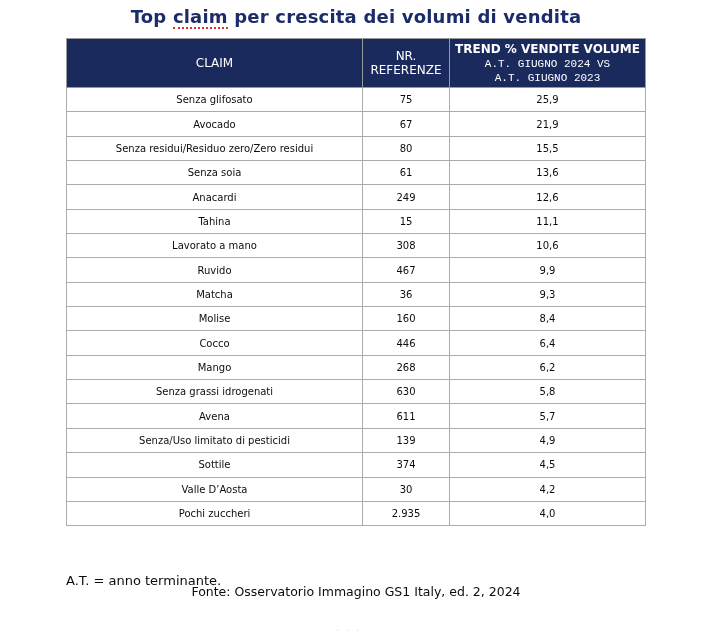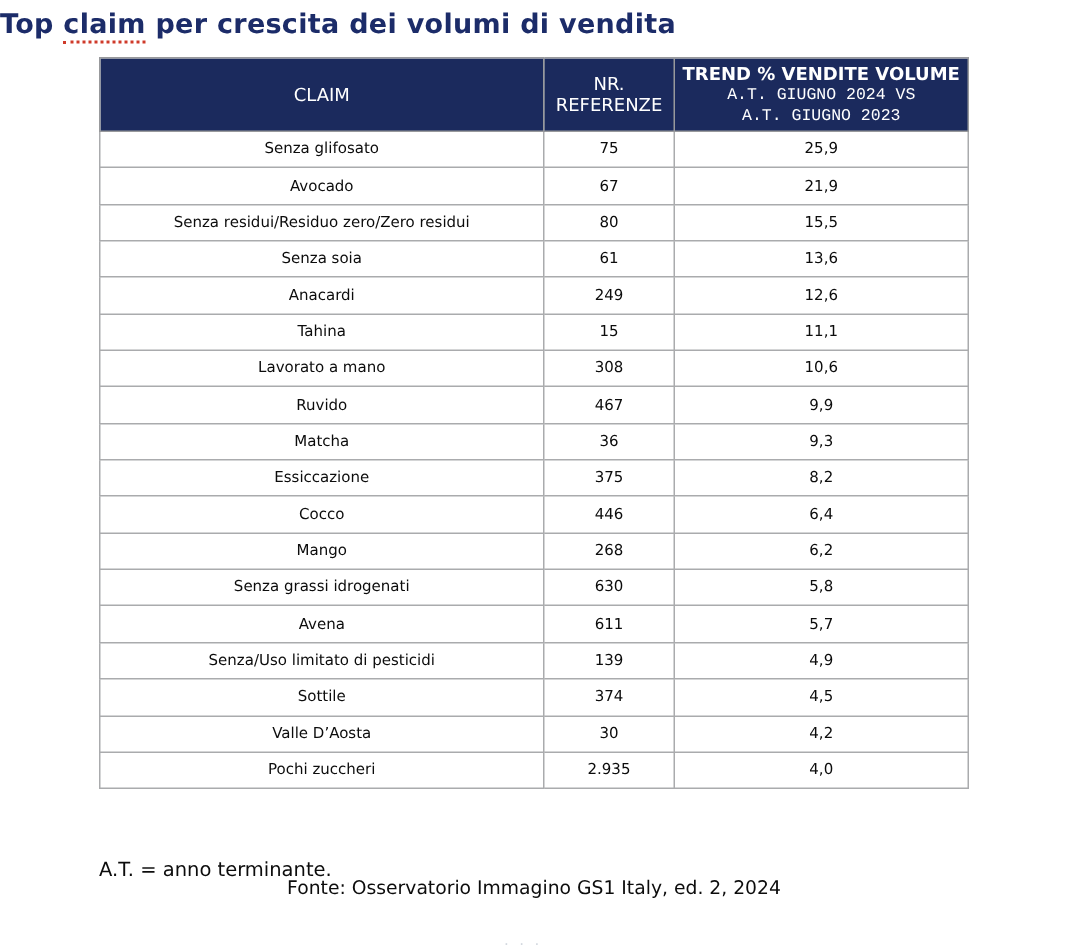--- a/index.html
+++ b/index.html
@@ -6,21 +6,21 @@
   body {
     width: 712px; height: 633px;
     background: #ffffff;
     font-family: "DejaVu Sans", sans-serif;
     position: relative;
     overflow: hidden;
   }
   .page-title {
     position: absolute;
     top: 6px; left: 0; width: 712px;
-    text-align: left;
+    text-align: center;
     font-size: 18px;
     font-weight: bold;
     color: #1c2c69;
     letter-spacing: 0.2px;
   }
   .spellcheck {
     border-bottom: 2px dotted #cf3a2a;
   }
   .table-wrap {
     position: absolute;
@@ -155,26 +155,26 @@
     <td>467</td>
     <td>9,9</td>
   </tr>
 
   <tr>
     <td>Matcha</td>
     <td>36</td>
     <td>9,3</td>
   </tr>
 
-
-  <tr>
-    <td>Essiccazione</td>
-    <td>375</td>
-    <td>8,2</td>
-  </tr>
+  <tr>
+    <td>Molise</td>
+    <td>160</td>
+    <td>8,4</td>
+  </tr>
+
 
   <tr>
     <td>Cocco</td>
     <td>446</td>
     <td>6,4</td>
   </tr>
 
   <tr>
     <td>Mango</td>
     <td>268</td>

